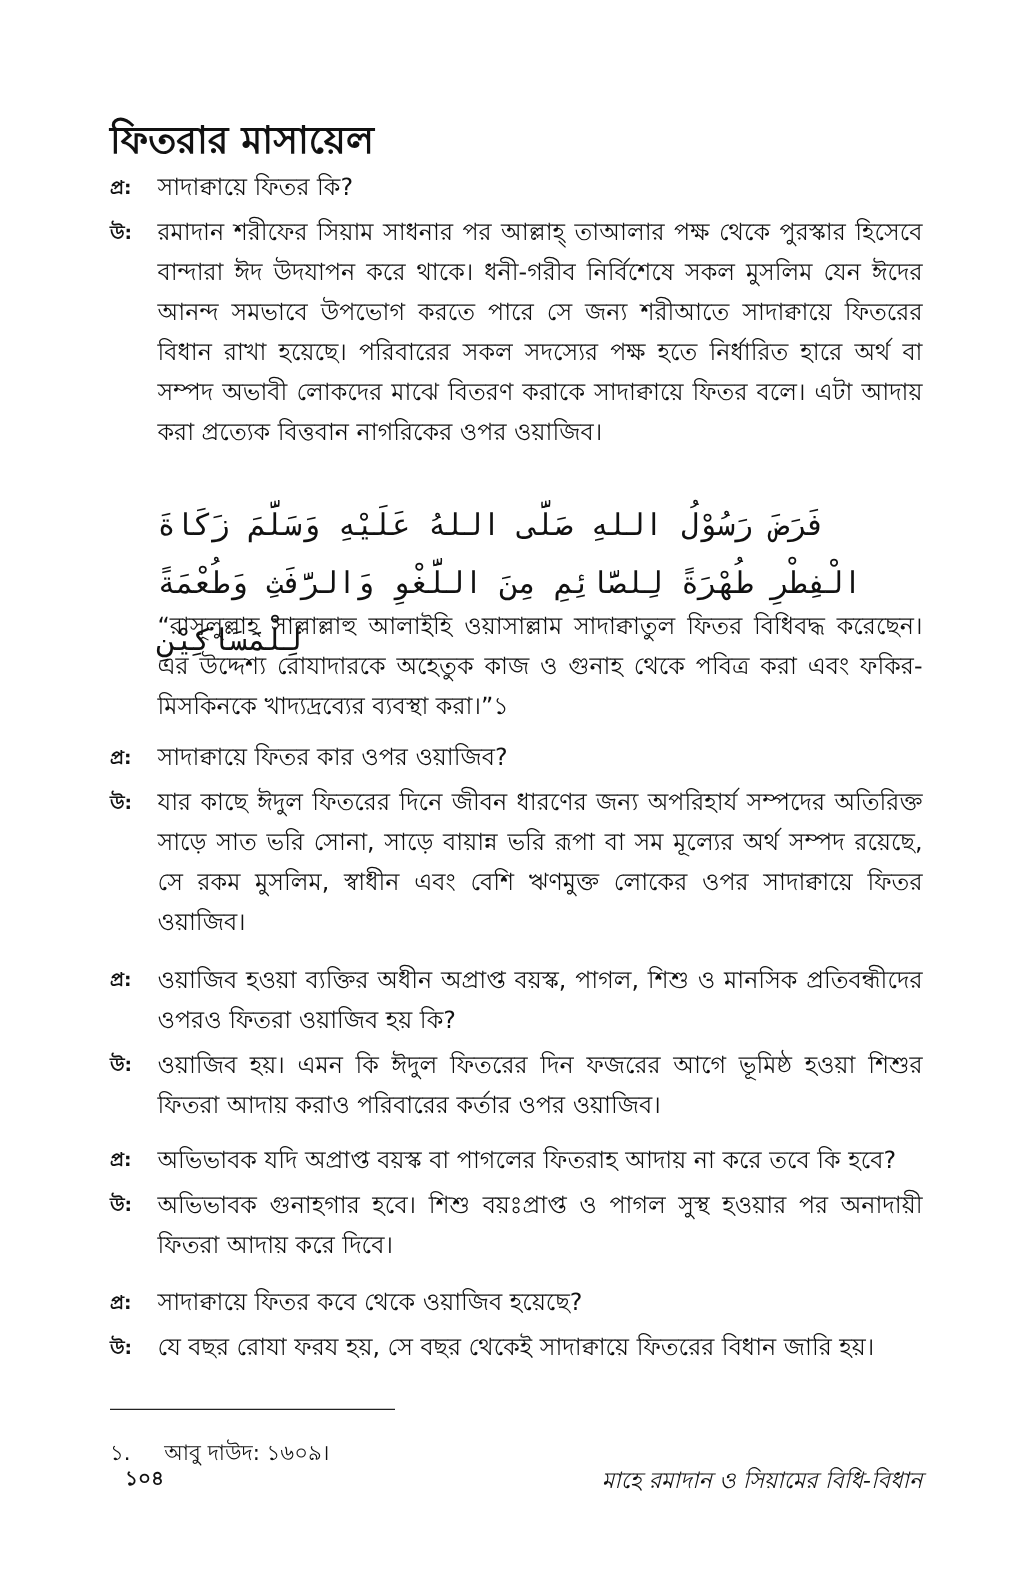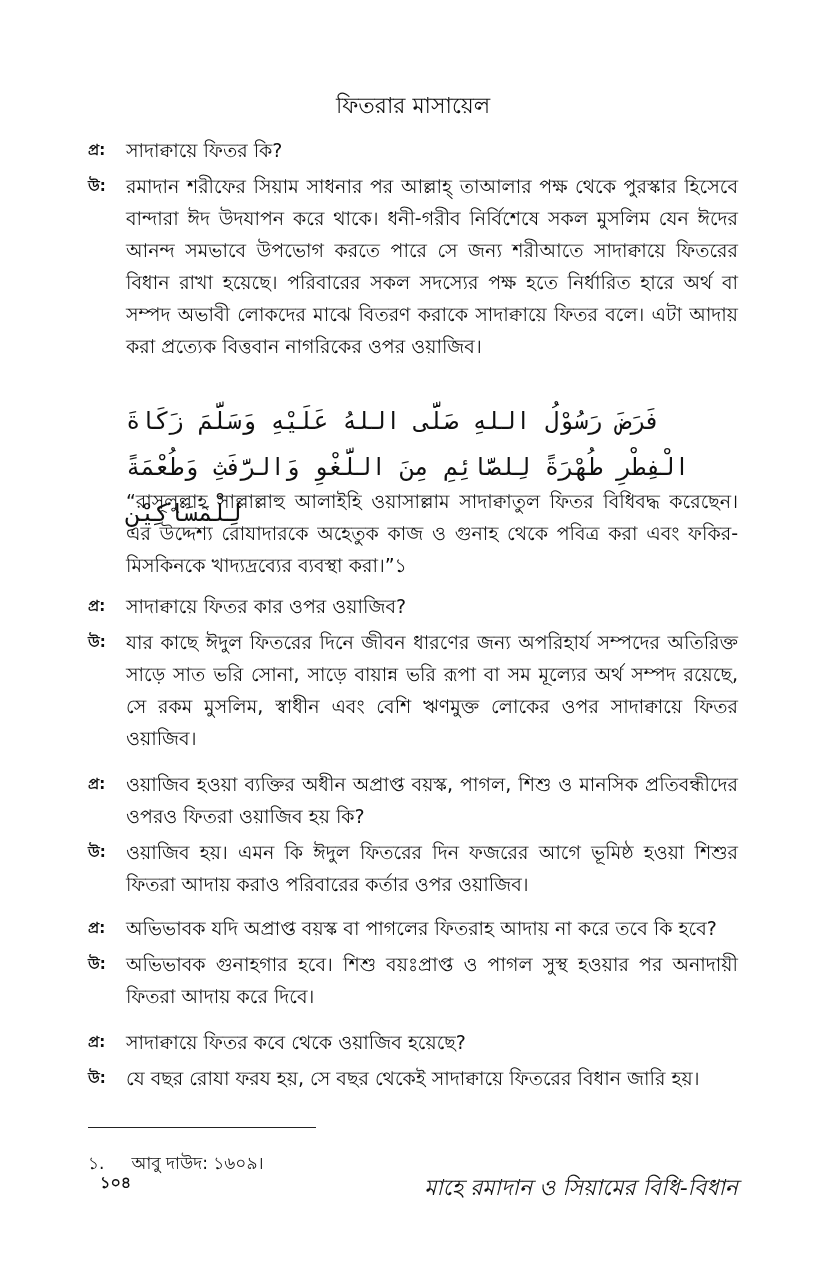--- a/index.html
+++ b/index.html
@@ -2,40 +2,40 @@
 <html><head>
 <meta charset="utf-8">
 <style>
   html, body { margin: 0; padding: 0; background: #ffffff; }
   body {
     width: 826px; height: 1275px; position: relative; overflow: hidden;
     font-family: "DejaVu Sans", sans-serif; color: #111;
   }
   .page { position: absolute; left: 88px; top: 0; width: 650px; }
   .title {
-    position: absolute; top: 88px; left: 0; width: 650px; text-align: center;
-    font-size: 22px; font-weight: normal;
+    position: absolute; top: 88px; left: 0; width: 650px; 
+    font-size: 30px; font-weight: bold;
   }
   .qa { position: absolute; left: 0; width: 650px; }
   .row { display: flex; align-items: flex-start; }
   .tag { width: 38px; flex: 0 0 38px; font-weight: bold; font-size: 15px; line-height: 32px; }
   .txt { flex: 1; font-size: 19px; line-height: 32px; text-align: justify; }
   .q .txt { font-weight: normal; }
   .a { margin-top: 4px; }
   .arabic {
     position: absolute; left: 38px; width: 612px; top: 400px;
     direction: rtl; text-align: left; font-size: 24px; line-height: 46px;
     font-family: Liberation Mono, monospace;
   }
   .quote { position: absolute; left: 38px; width: 612px; top: 485px; font-size: 19px; line-height: 32px; text-align: justify; }
   .rule { position: absolute; left: 0; top: 1127px; width: 228px; height: 0; border-top: 1.5px solid #222; }
   .footnote { position: absolute; left: 0; top: 1133px; font-size: 17px; line-height: 28px; margin-top: 16px; }
   .footnote .num { display: inline-block; width: 38px; }
   .pnum { position: absolute; left: 12px; top: 1170px; font-size: 16px; font-weight: bold; }
-  .runhead { position: absolute; right: 0; top: 1170px; font-size: 22px; font-style: italic; }
+  .runhead { position: absolute; right: 0; top: 1170px; font-size: 18px; font-style: italic; }
 </style>
 </head>
 <body>
 
 <div class="page">
   <div class="title">ফিতরার মাসায়েল</div>
 
   <div class="qa" style="top:134px;">
     <div class="row q">
       <span class="tag">প্র:</span>

